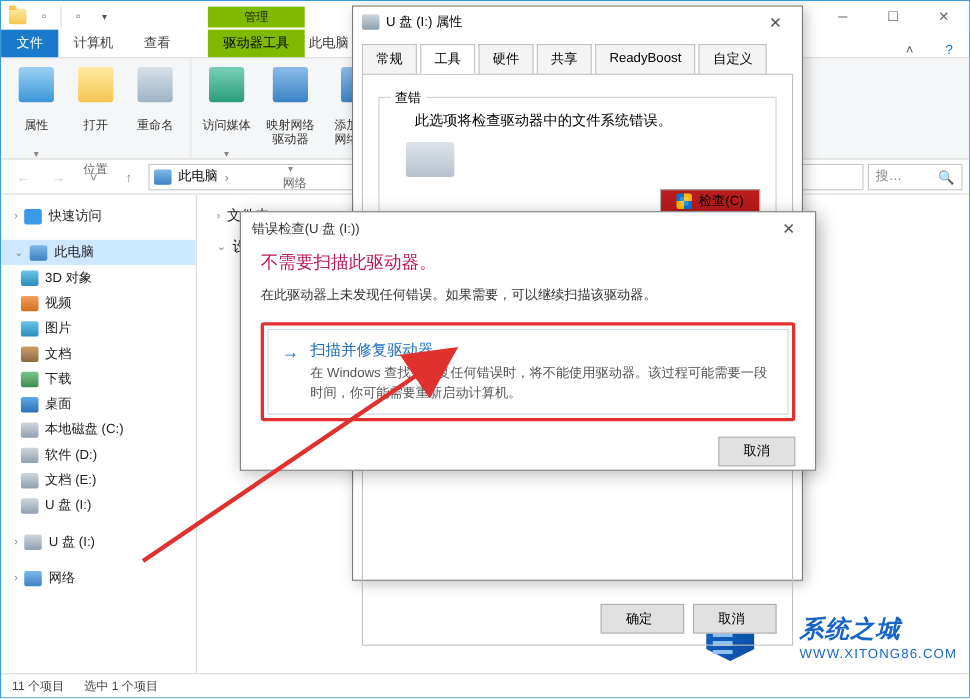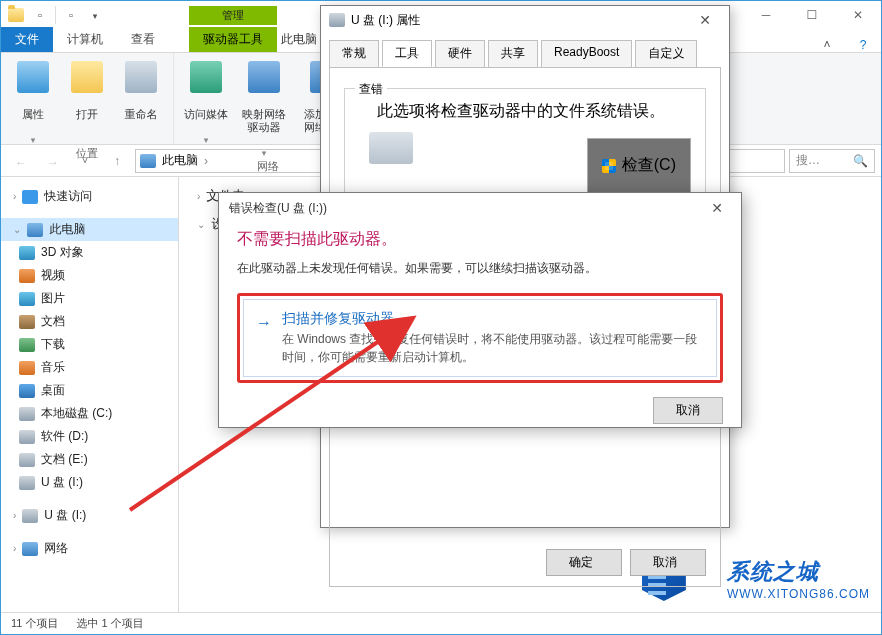--- a/index.html
+++ b/index.html
@@ -87,21 +87,21 @@
 .propdlg .dlgtitle { height:28px; display:flex; align-items:center; padding:0 8px; gap:6px;}
 .propdlg .dlgclose { margin-left:auto; width:32px; text-align:center; color:#555; font-size:14px;}
 .dlg-icon { width:16px; height:14px; background:linear-gradient(#d0d6dc,#8fa0b0); border-radius:2px;}
 .proptabs { display:flex; padding:6px 8px 0; gap:4px;}
 .ptab { padding:4px 12px; border:1px solid #c0c0c0; background:#f4f4f4; font-size:12px; border-bottom:none; margin-right:-1px;}
 .ptab.active { background:#fff; position:relative; z-index:2; border-bottom:1px solid #fff;}
 .propbody { border:1px solid #c0c0c0; margin:0 8px 8px; padding:14px; height:520px; position:relative;}
 .groupbox { border:1px solid #d0d0d0; padding:12px; position:relative; margin-top:6px; height:120px;}
 .groupbox .gl { position:absolute; top:-8px; left:10px; background:#fff; padding:0 4px; font-size:12px;}
 .drive-thumb { width:44px; height:32px; background:linear-gradient(#dde3e9,#b7c2cd); border-radius:3px; margin-top:10px;}
-.checkbtn { position:absolute; right:14px; bottom:14px; border:1px solid #adadad; background:#737373; padding:16px 14px; display:flex; align-items:center; gap:6px; font-size:16px;}
+.checkbtn { position:absolute; right:14px; bottom:14px; border:1px solid #adadad; background:#b91c1c; padding:1px 14px; display:flex; align-items:center; gap:6px; font-size:12px;}
 .shield { width:14px; height:14px; background: conic-gradient(#ffb900 0 25%, #0078d7 25% 50%, #ffb900 50% 75%, #0078d7 75%); border-radius:2px; position:relative;}
 .shield::after{content:"";position:absolute;inset:3px;background:#fff;border-radius:1px;opacity:.2;}
 .btnrow { position:absolute; bottom:10px; right:14px; display:flex; gap:8px;}
 .stdbtn { border:1px solid #adadad; background:#e1e1e1; padding:4px 22px; font-size:12px; min-width:76px; text-align:left;}
 
 
 .errdlg { position:absolute; left:218px; top:192px; width:524px; height:236px; background:#fff; border:1px solid #7a7a7a; box-shadow: 3px 3px 16px rgba(0,0,0,.3); z-index:20;}
 .errdlg .dlgtitle { height:30px; display:flex; align-items:center; padding:0 10px; color:#333;}
 .errdlg .dlgclose { margin-left:auto; width:28px; text-align:center; color:#555; font-size:14px;}
 .errdlg .dlgbody { padding:0 18px 12px;}
@@ -249,24 +249,20 @@
         </div>
       <div class="side-item">
           <div class="side-icon si-doc"></div>
           <span>文档</span>
         </div>
       <div class="side-item">
           <div class="side-icon si-dl"></div>
           <span>下载</span>
         </div>
       <div class="side-item">
-          <div class="side-icon si-music"></div>
-          <span>音乐</span>
-        </div>
-      <div class="side-item">
           <div class="side-icon si-desk"></div>
           <span>桌面</span>
         </div>
       <div class="side-item">
           <div class="side-icon si-hdd"></div>
           <span>本地磁盘 (C:)</span>
         </div>
       <div class="side-item">
           <div class="side-icon si-hdd"></div>
           <span>软件 (D:)</span>
@@ -326,21 +322,21 @@
     <div class="ptab active">工具</div>
     <div class="ptab">硬件</div>
     <div class="ptab">共享</div>
     <div class="ptab">ReadyBoost</div>
     <div class="ptab">自定义</div>
   </div>
   <div class="propbody">
     <div class="groupbox">
       <div class="gl">查错</div>
       <div style="display:flex; align-items:flex-start; gap:14px; padding-left:20px;">
-        <div style="flex:1;font-size:16px;">此选项将检查驱动器中的文件系统错误。</div>
+        <div style="flex:1;font-size:13px;">此选项将检查驱动器中的文件系统错误。</div>
       </div>
       <div class="drive-thumb" style="margin-left:12px;"></div>
       <div class="checkbtn">
         <div class="shield"></div>
         <span>检查(C)</span>
       </div>
     </div>
     <div class="btnrow">
       <div class="stdbtn">确定</div>
       <div class="stdbtn">取消</div>

